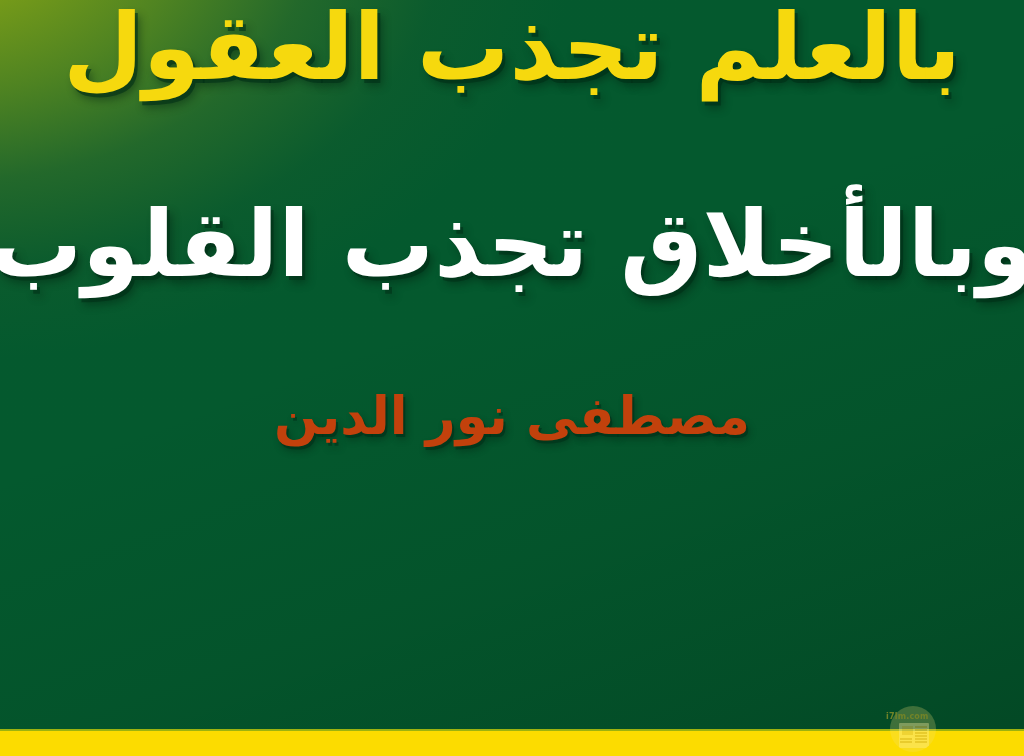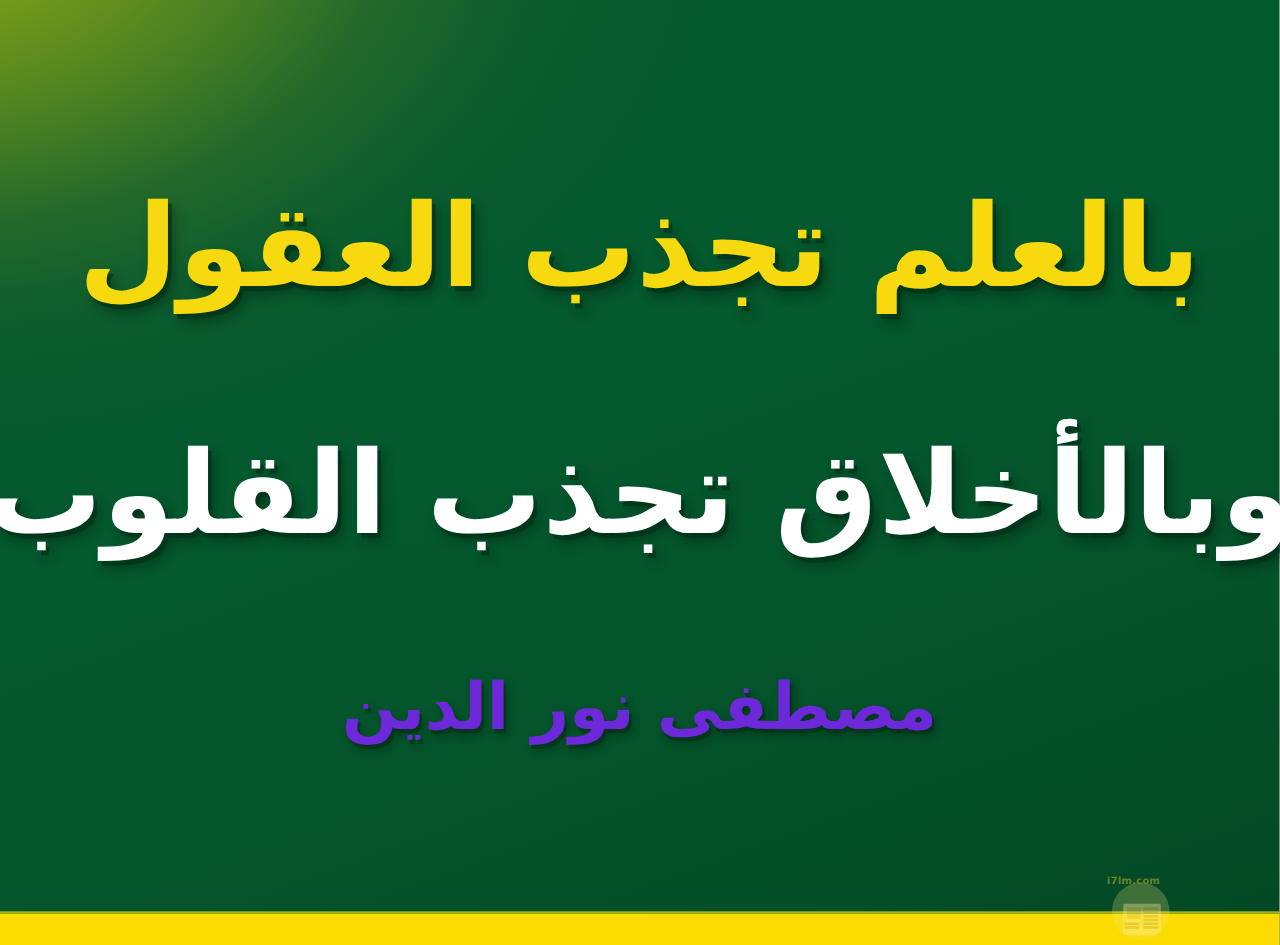--- a/index.html
+++ b/index.html
@@ -67,21 +67,20 @@
   }
 
   
   .lines {
     position: absolute;
     inset: 0;
     display: flex;
     flex-direction: column;
     align-items: center;
     justify-content: flex-start;
-    padding-top: 150px;
     box-sizing: border-box;
   }
 
   .line {
     direction: rtl;
     text-align: center;
     white-space: nowrap;
     line-height: 1.05;
     font-weight: 700;
   }
@@ -102,21 +101,21 @@
     color: #FFFFFF;
     letter-spacing: -1px;
     text-shadow:
       3px 4px 0 rgba(0,46,22,0.55),
       5px 7px 9px rgba(0,34,16,0.45);
   }
 
   .line-3 {
     margin-top: 96px;
     font-size: 52px;
-    color: #6d28d9;
+    color: #c2410c;
     letter-spacing: 0px;
     text-shadow:
       2px 3px 0 rgba(0,44,22,0.50),
       3px 5px 7px rgba(0,32,16,0.42);
     text-align: center;
   }
 
   
   .watermark {
     position: absolute;
@@ -163,21 +162,21 @@
       0 6px 0 rgba(215,190,80,0.95),
       0 9px 0 rgba(215,190,80,0.95),
       0 12px 0 rgba(215,190,80,0.95),
       -15px 12px 0 rgba(215,190,80,0.95),
       -15px 15px 0 rgba(215,190,80,0.95),
       0 15px 0 rgba(215,190,80,0.95);
   }
   .wm-url {
     position: absolute;
     left: 2px;
-    top: 0;
+    top: 12px;
     font-size: 8px;
     font-family: "DejaVu Sans", "Liberation Sans", sans-serif;
     font-weight: 700;
     color: #cbb22a;
     letter-spacing: 0.2px;
     direction: ltr;
     white-space: nowrap;
   }
   .wm-arabic {
     position: absolute;

